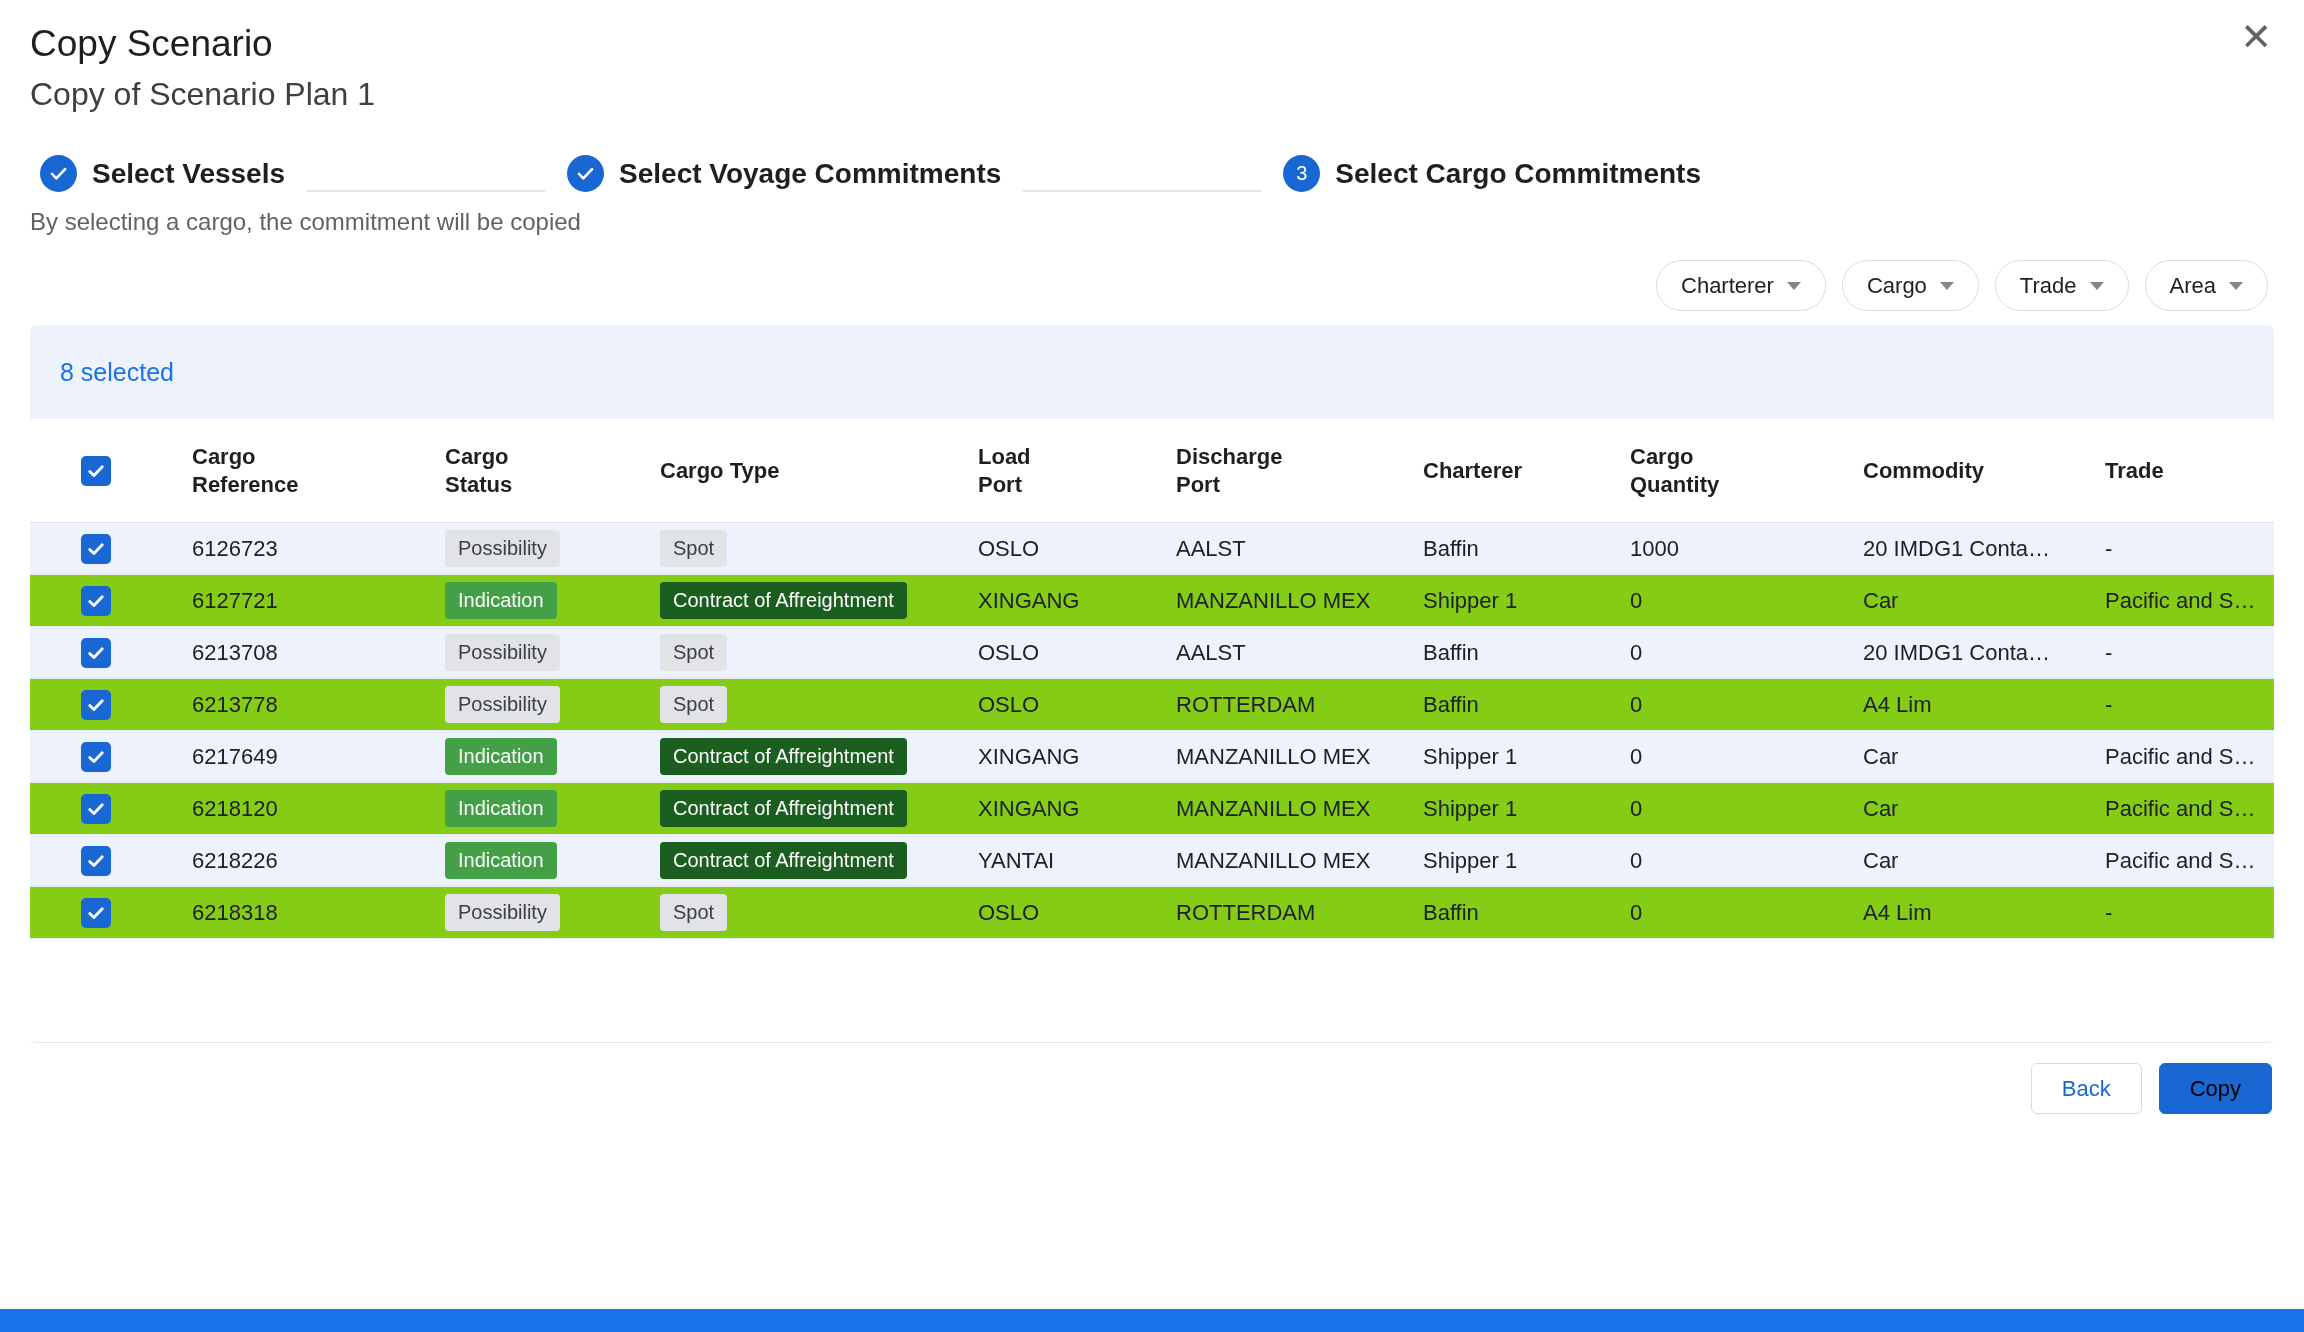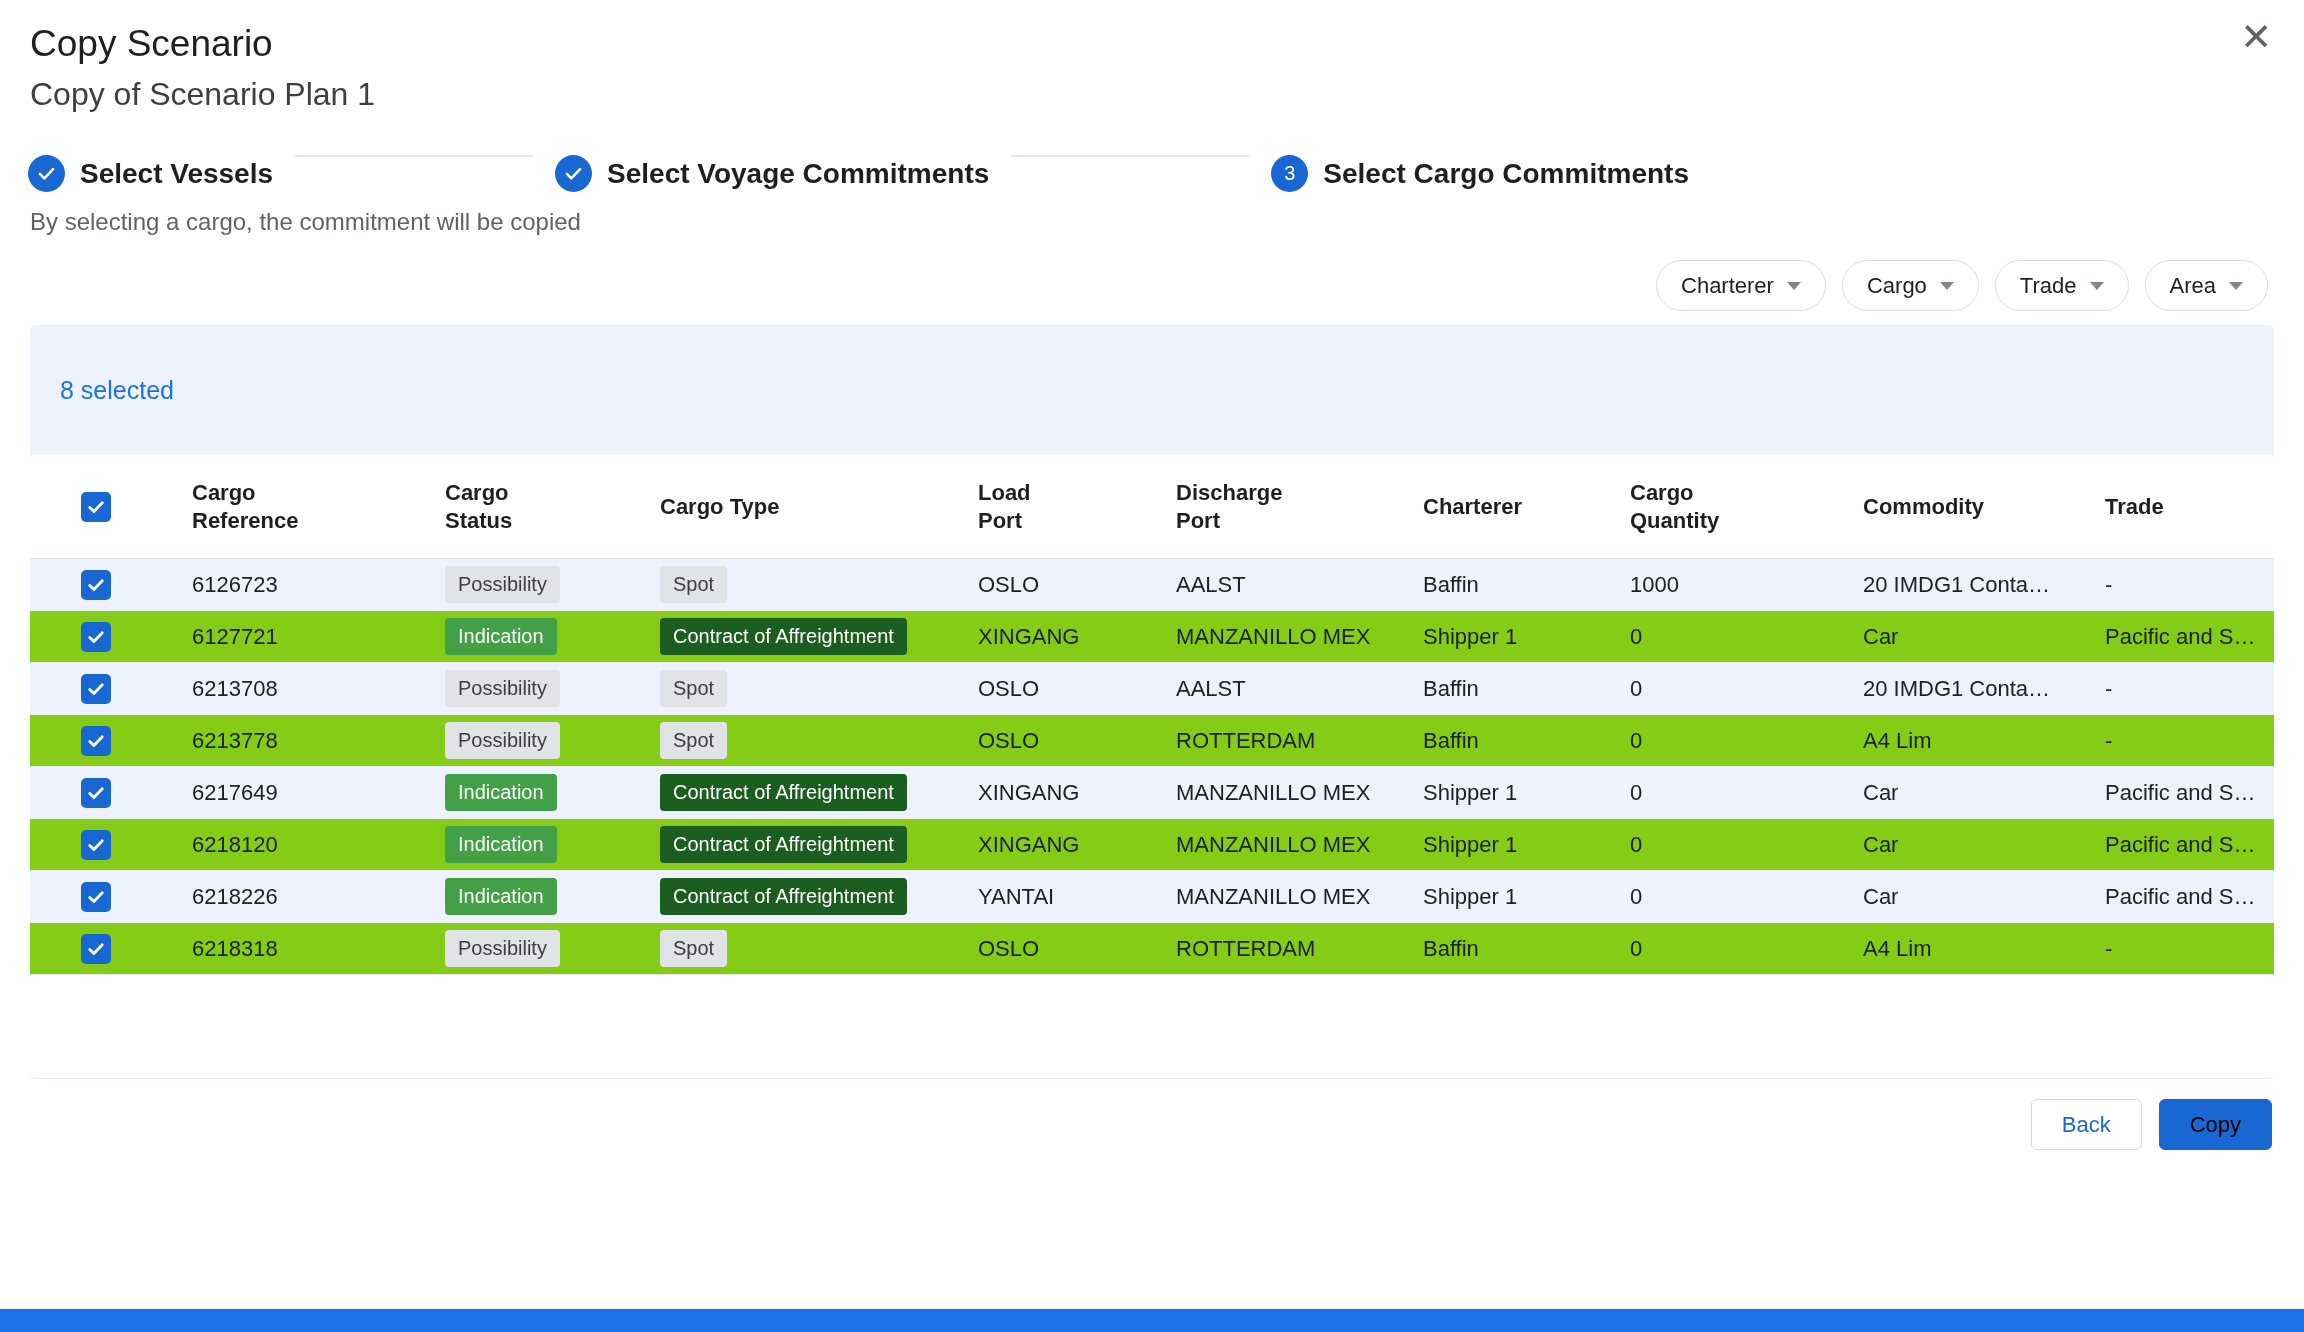--- a/index.html
+++ b/index.html
@@ -16,21 +16,21 @@
   .dlg-header { padding: 22px 36px 0 30px; position: relative; }
   .dlg-title { font-size: 37px; font-weight: 500; color: #1f1f1f; line-height: 1.2; }
   .dlg-subtitle { font-size: 32px; color: #3c4043; margin-top: 10px; }
   .close-btn {
     position: absolute; top: 18px; right: 32px;
     font-size: 38px; line-height: 1; color: #5f6368; cursor: pointer;
     font-family: "DejaVu Sans", sans-serif;
   }
 
   
-  .stepper { display: flex; align-items: flex-start; padding: 0 28px; margin-top: 42px; }
+  .stepper { display: flex; align-items: flex-end; padding: 0 40px; margin-top: 42px; }
   .step { display: flex; align-items: center; gap: 15px; cursor: pointer; }
   .step-circle {
     width: 37px; height: 37px; border-radius: 50%;
     background: #1967d2; color: #fff;
     display: flex; align-items: center; justify-content: center;
     font-size: 20px; font-weight: 500; flex: 0 0 auto;
   }
   .step-circle svg { width: 21px; height: 21px; }
   .step-label { font-size: 28px; font-weight: 700; color: #1f1f1f; white-space: nowrap; }
   .connector { height: 2px; width: 238px; background: #e3e6ea; margin: 0 22px; flex: 0 0 auto; }
@@ -52,21 +52,21 @@
   }
 
   
   .table-card {
     margin: 14px 30px 0 30px;
     background: #edf2fc;
     border-radius: 6px;
     border-bottom: 1px solid #e4e7eb;
     overflow: hidden;
   }
-  .selected-bar { height: 130px; display: flex; align-items: center; padding: 16px 30px; }
+  .selected-bar { height: 94px; display: flex; align-items: center; padding: 16px 30px; }
   .selected-text { font-size: 25px; color: #1a73e8; }
 
   .thead, .trow {
     display: grid;
     grid-template-columns: 162px 253px 215px 318px 198px 247px 207px 233px 242px 1fr;
     align-items: center;
   }
   .thead { background: #ffffff; height: 104px; border-bottom: 1px solid #e0e3e7; }
   .hcell { font-size: 22px; font-weight: 700; color: #1f1f1f; white-space: pre-line; line-height: 1.25; padding-right: 16px; }
   .trow { height: 52px; border-bottom: 1px solid #e6e9ed; font-size: 22px; cursor: pointer; }

